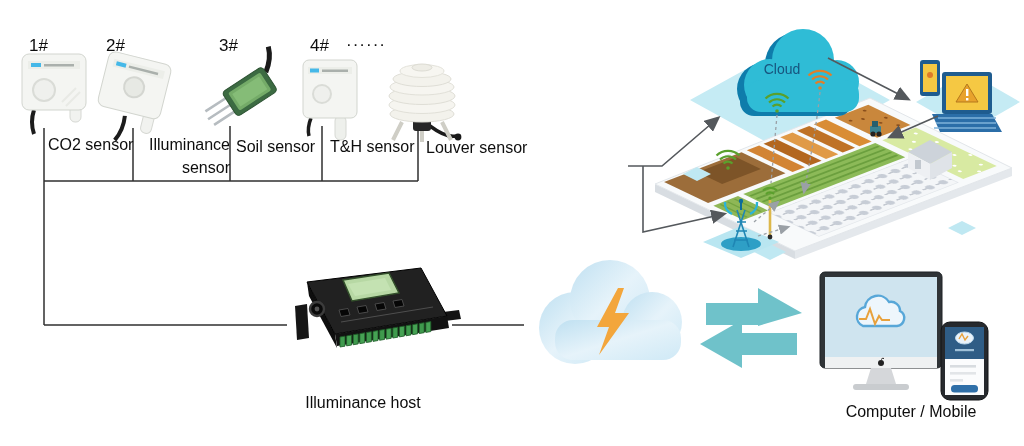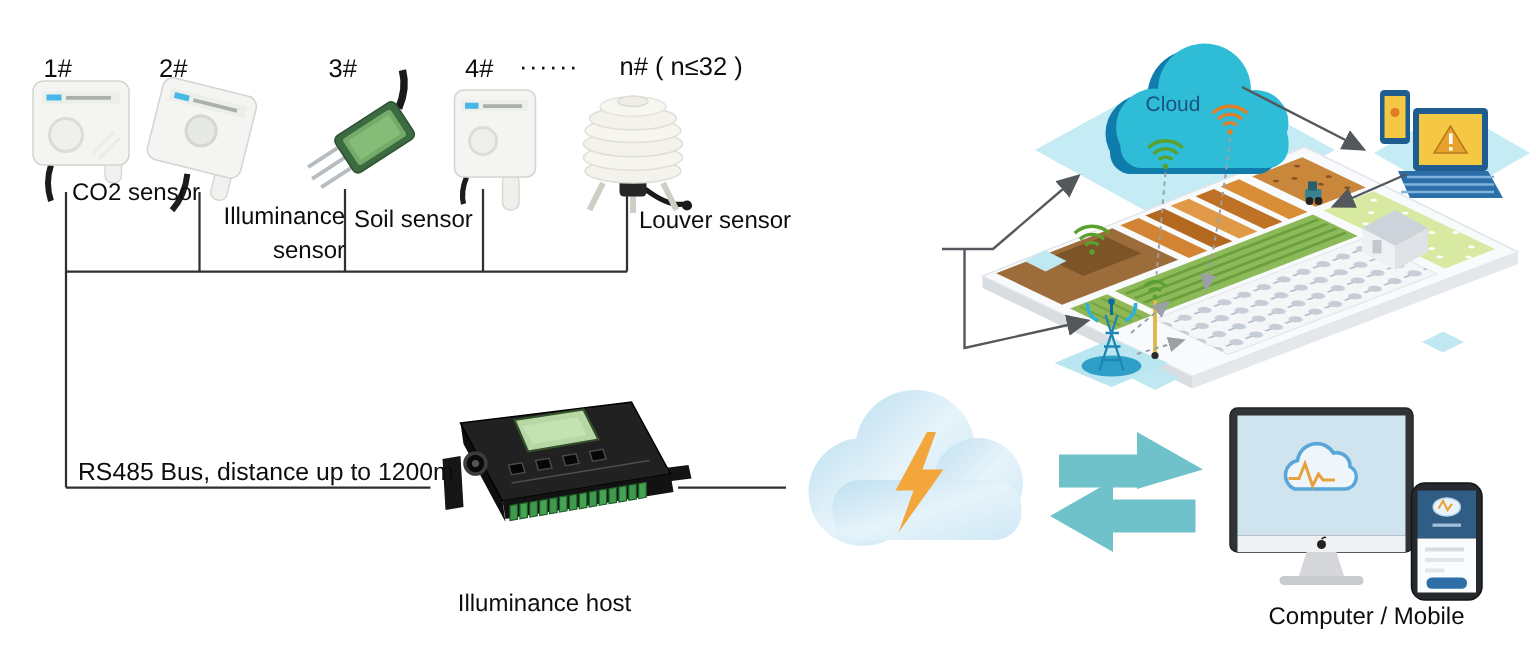--- a/index.html
+++ b/index.html
@@ -332,25 +332,24 @@
       <path d="M134,222 L158,202" marker-end="url(#ahd)"></path>
       <path d="M138,236 L168,227" marker-end="url(#ahd)"></path>
     </g>
   </svg>
 
   <div class="lbl num" style="left:29px;top:34px">1#</div>
   <div class="lbl num" style="left:106px;top:34px">2#</div>
   <div class="lbl num" style="left:219px;top:34px">3#</div>
   <div class="lbl num" style="left:310px;top:34px">4#</div>
   <div class="lbl num" style="left:346px;top:33px;letter-spacing:1px">······</div>
-  <div class="lbl num" style="left:413px;top:33px">n# ( n≤32 )</div>
-
-  <div class="lbl" style="left:48px;top:117px">CO2 sensor</div>
+
+  <div class="lbl" style="left:48px;top:133px">CO2 sensor</div>
   <div class="lbl wrap" style="left:138px;top:133px;width:92px">Illuminance sensor</div>
   <div class="lbl" style="left:236px;top:135px">Soil sensor</div>
+  <div class="lbl" style="left:330px;top:135px">T&amp;H sensor</div>
   <div class="lbl" style="left:426px;top:136px">Louver sensor</div>
 
-  <div class="lbl" style="left:52px;top:304px;font-size:16.5px">RS485 Bus, distance up to 1200m</div>
 
   <div class="lbl ctr" style="left:283px;top:391px;width:160px">Illuminance host</div>
   <div class="lbl ctr" style="left:826px;top:400px;width:170px">Computer / Mobile</div>
 
 </div>
 
 </body></html>

